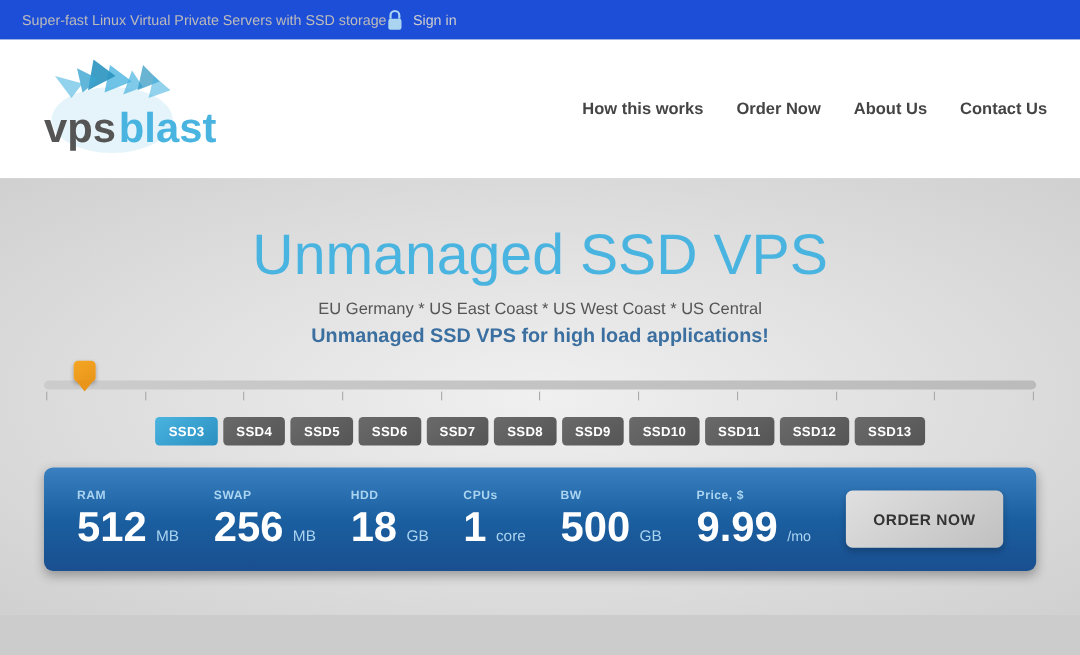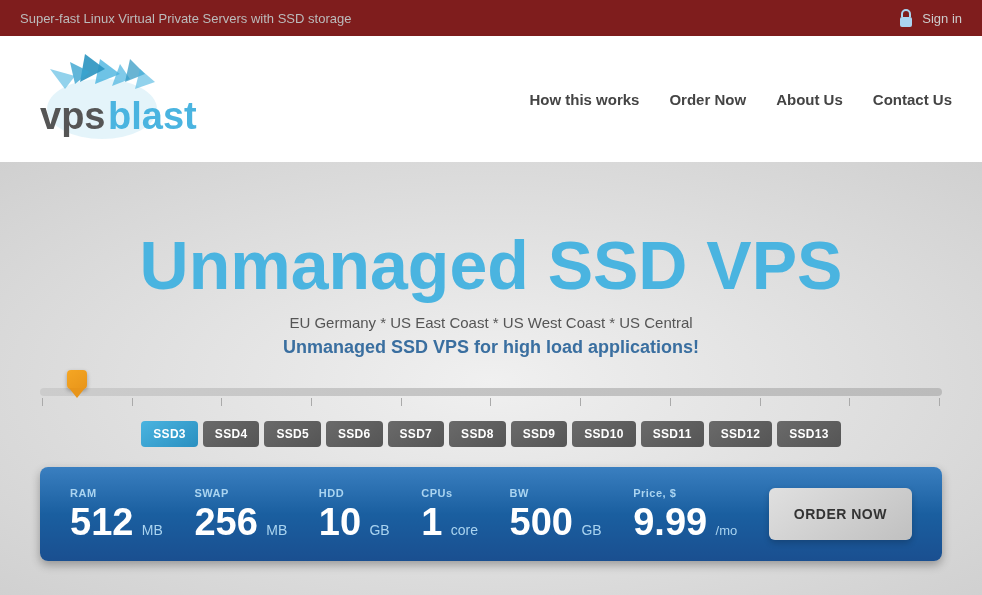--- a/index.html
+++ b/index.html
@@ -1,26 +1,26 @@
 <!DOCTYPE html>
 <html><head>
   <meta charset="utf-8">
   <style>
     * { box-sizing: border-box; margin: 0; padding: 0; }
     body { font-family: Arial, sans-serif; background: #d5d5d5; width: 982px; overflow-x: hidden; }
 
     
     .top-bar {
-      background: #7f1d1d;
+      background: #1d4ed8;
       color: #ccc;
       font-size: 13px;
       padding: 6px 20px;
       display: flex;
       align-items: center;
-      justify-content: space-between;
+      justify-content: flex-start;
       height: 36px;
     }
     .top-bar-tagline { color: #bbb; }
     .top-bar-signin {
       display: flex;
       align-items: center;
       gap: 8px;
       color: #ccc;
       cursor: pointer;
     }
@@ -57,25 +57,24 @@
 
     
     .hero {
       background: #e8e8e8;
       background-image: 
         radial-gradient(ellipse at 50% 50%, #f0f0f0 0%, #d0d0d0 100%);
       text-align: center;
       padding: 40px 20px 20px;
     }
     .hero h1 {
-      font-size: 68px;
-      font-weight: bold;
+      font-size: 52px;
+      font-weight: normal;
       color: #3a3a3a;
       margin-bottom: 10px;
-      margin-top: 24px;
     }
     .hero h1 span {
       color: #4ab4e0;
     }
     .hero-sub1 {
       font-size: 15px;
       color: #555;
       margin-bottom: 6px;
     }
     .hero-sub2 {
@@ -321,21 +320,21 @@
     <div class="spec-item">
       <span class="spec-label">SWAP</span>
       <div>
         <span class="spec-value">256</span>
         <span class="spec-unit">MB</span>
       </div>
     </div>
     <div class="spec-item">
       <span class="spec-label">HDD</span>
       <div>
-        <span class="spec-value">10</span>
+        <span class="spec-value">18</span>
         <span class="spec-unit">GB</span>
       </div>
     </div>
     <div class="spec-item">
       <span class="spec-label">CPUs</span>
       <div>
         <span class="spec-value">1</span>
         <span class="spec-unit">core</span>
       </div>
     </div>

